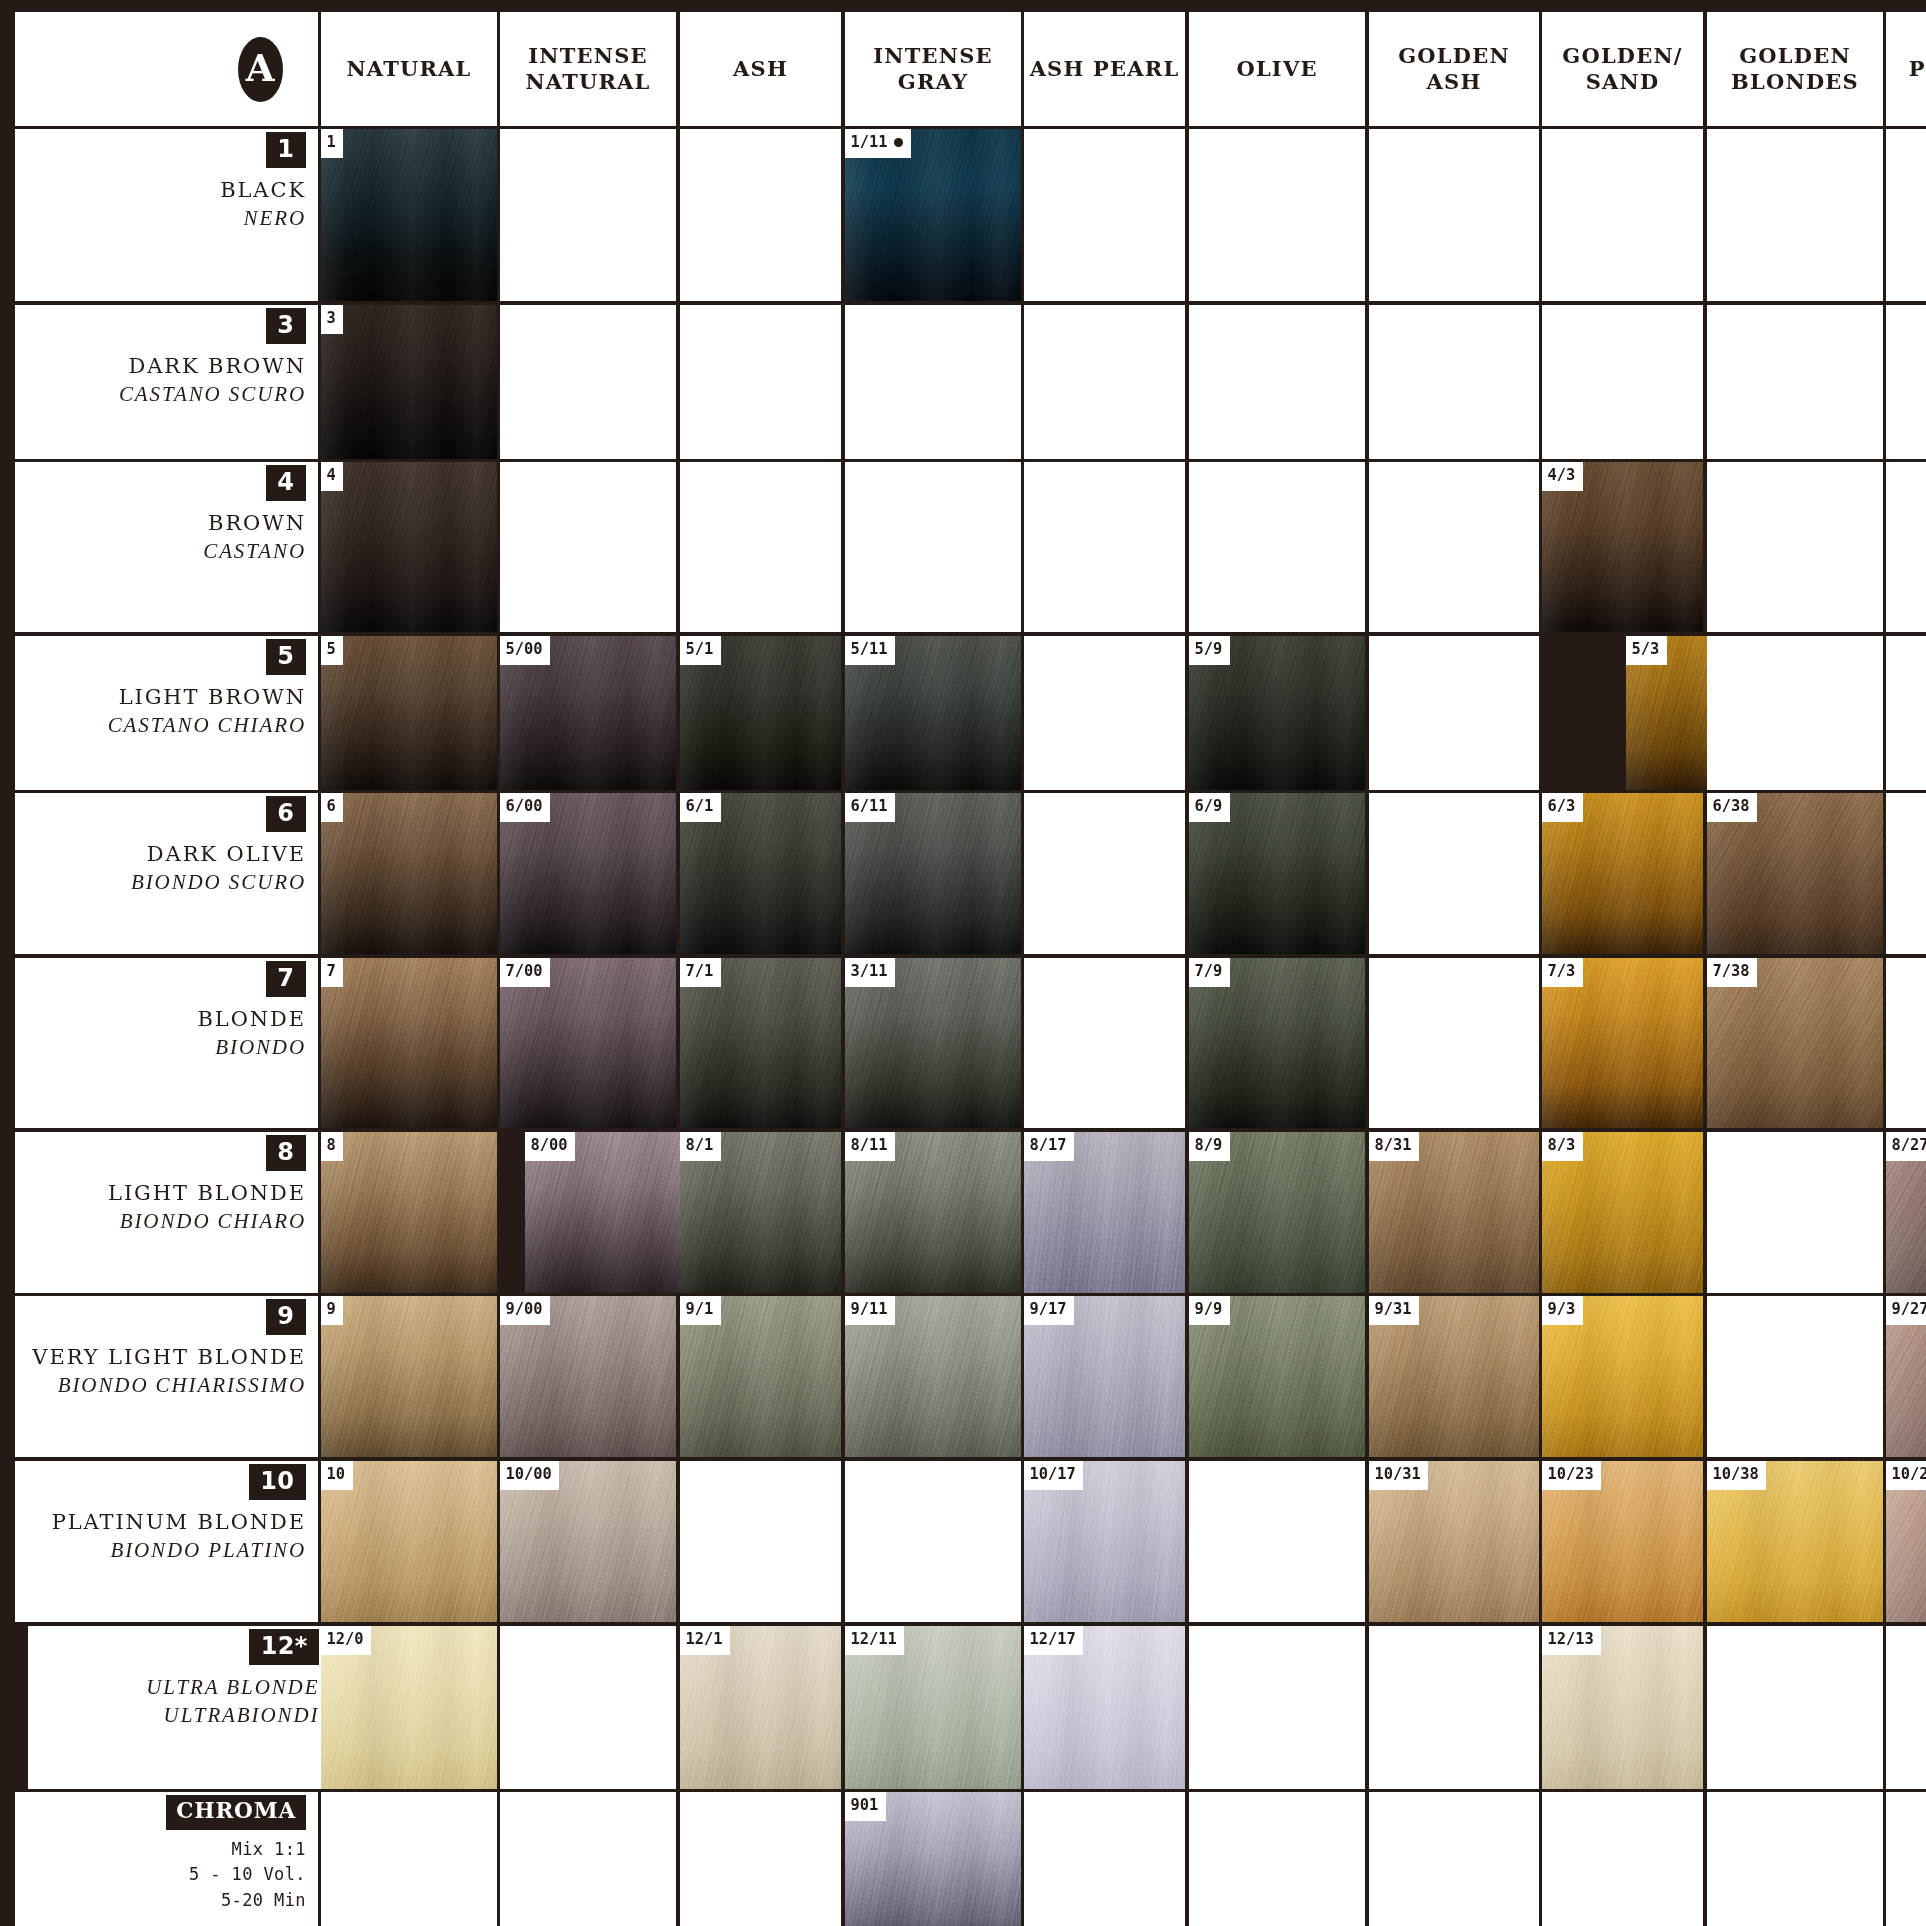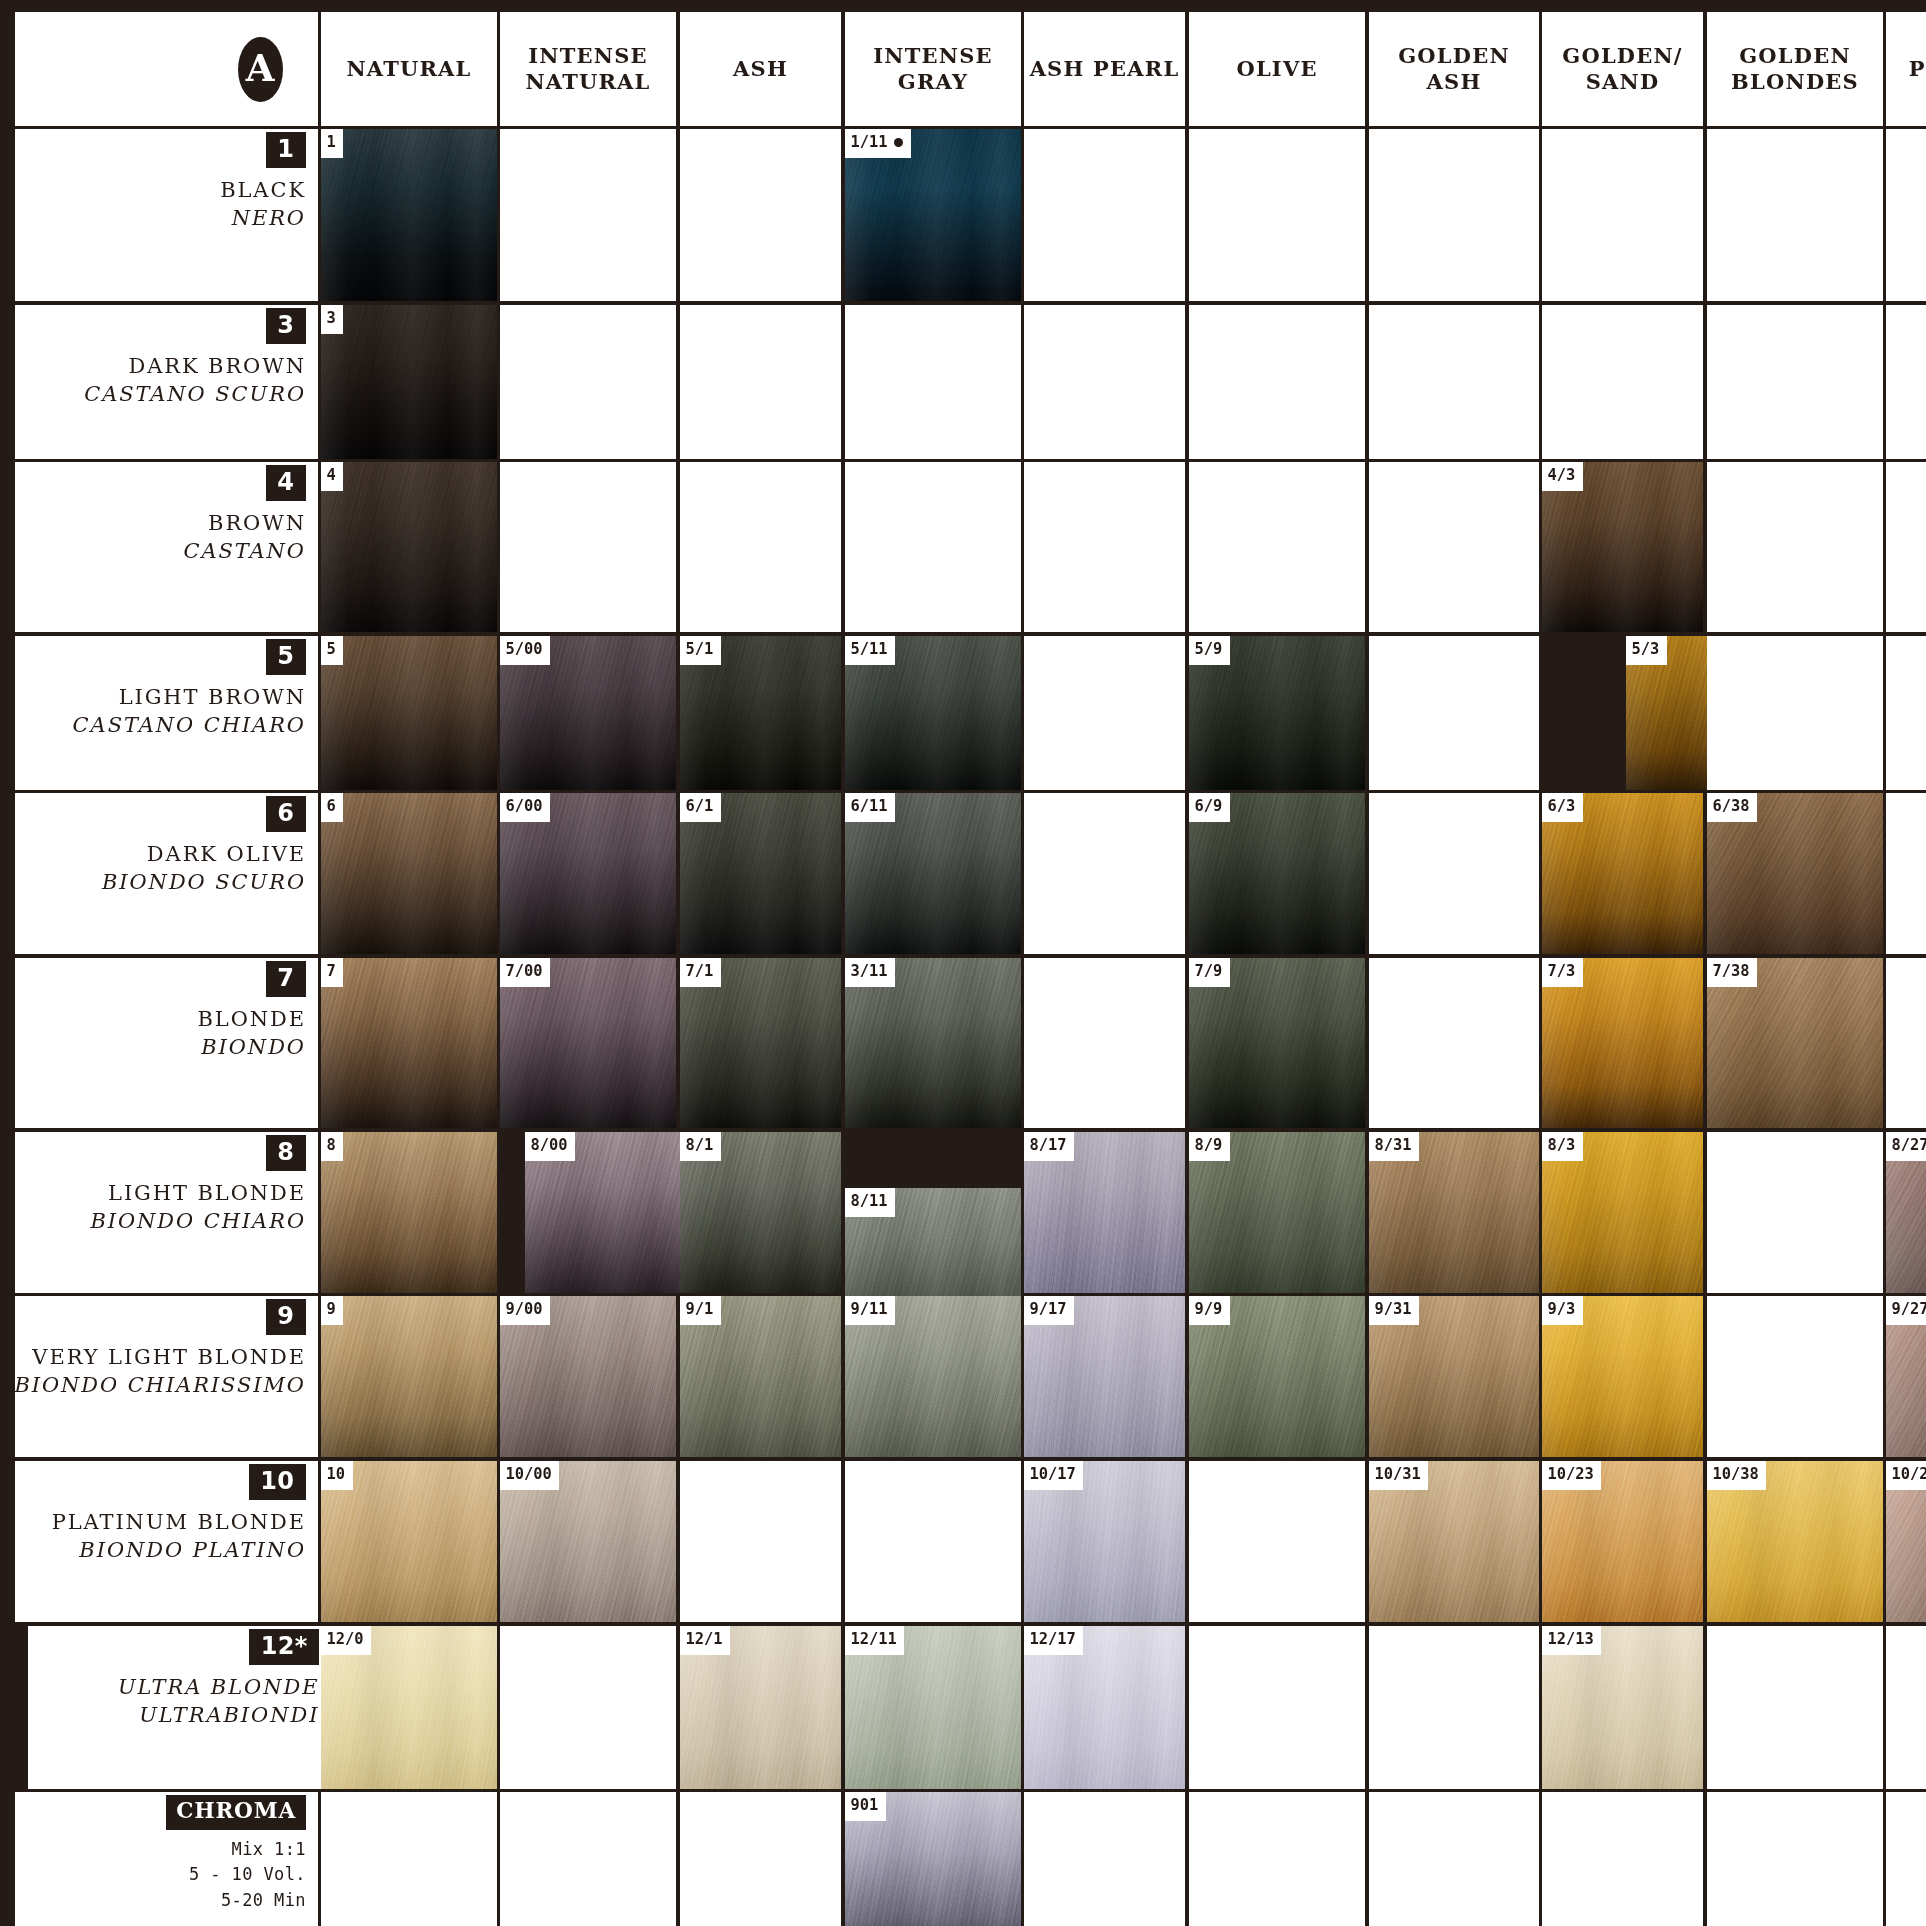--- a/index.html
+++ b/index.html
@@ -63,21 +63,21 @@
   .lvl-en, .lvl-it{
     font-family:"DejaVu Serif", serif;
     color:#241a16;
     font-size:21px;
     letter-spacing:1.9px;
     line-height:1.32;
     text-align:right;
     white-space:nowrap;
   }
   .lvl-en{ font-weight:400; margin-top:8.5px;}
-  .lvl-it{ font-style:italic; font-weight:400;}
+  .lvl-it{ font-style:italic; font-weight:400;font-family:Liberation Serif, serif;}
 
   
   .sec-badge{
     background:#241a16; color:#fff;
     font-family:"DejaVu Serif", serif; font-weight:700;
     font-size:21.6px; line-height:1;
     padding:5.4px 10px 7.7px 10px;
     letter-spacing:0.8px; white-space:nowrap;
   }
   .sec-lines{
@@ -467,21 +467,21 @@
       <div class="chip"><span>8/00</span></div>
     </div>
     <div class="abs cell" style="left:680px;top:1132px;width:161px;height:161px;" id="cell-6-2">
       <div class="swatch">
         <div class="tex" style="background: linear-gradient(rgb(120, 122, 108) 0%, rgb(98, 101, 90) 34%, rgb(59, 62, 51) 74%, rgb(27, 29, 22) 100%);"></div>
         <div class="tex" style="background: repeating-linear-gradient(104deg, rgba(255, 255, 255, 0.086) 0px, rgba(255, 255, 255, 0.086) 0.8px, rgba(0, 0, 0, 0) 0.8px, rgba(0, 0, 0, 0) 2.7px, rgba(0, 0, 0, 0.075) 2.7px, rgba(0, 0, 0, 0.075) 3.9px, rgba(255, 255, 255, 0.04) 3.9px, rgba(255, 255, 255, 0.04) 5.8px, rgba(0, 0, 0, 0.03) 5.8px, rgba(0, 0, 0, 0.03) 8.5px), repeating-linear-gradient(105deg, rgba(255, 255, 255, 0.05) 0px, rgba(255, 255, 255, 0.05) 1.9px, rgba(0, 0, 0, 0.043) 1.9px, rgba(0, 0, 0, 0.043) 5px, rgba(255, 255, 255, 0.02) 5px, rgba(255, 255, 255, 0.02) 12px, rgba(0, 0, 0, 0.02) 12px, rgba(0, 0, 0, 0.02) 21px); mix-blend-mode: overlay;"></div>
         <div class="tex" style="background: linear-gradient(90deg, rgba(255, 255, 255, 0.1) 0%, rgba(255, 255, 255, 0.016) 16%, rgba(0, 0, 0, 0.055) 30%, rgba(255, 255, 255, 0.055) 52%, rgba(0, 0, 0, 0.043) 72%, rgba(255, 255, 255, 0.05) 88%, rgba(0, 0, 0, 0.04) 100%);"></div>
       </div>
       <div class="chip"><span>8/1</span></div>
     </div>
-    <div class="abs cell" style="left:845px;top:1188px;width:176px;height:161px;" id="cell-6-3">
+    <div class="abs cell" style="left:845px;top:1132px;width:176px;height:161px;" id="cell-6-3">
       <div class="swatch">
         <div class="tex" style="background: linear-gradient(rgb(139, 143, 133) 0%, rgb(117, 122, 112) 34%, rgb(74, 79, 69) 74%, rgb(36, 40, 31) 100%);"></div>
         <div class="tex" style="background: repeating-linear-gradient(104deg, rgba(255, 255, 255, 0.086) 0px, rgba(255, 255, 255, 0.086) 0.8px, rgba(0, 0, 0, 0) 0.8px, rgba(0, 0, 0, 0) 2.7px, rgba(0, 0, 0, 0.075) 2.7px, rgba(0, 0, 0, 0.075) 3.9px, rgba(255, 255, 255, 0.04) 3.9px, rgba(255, 255, 255, 0.04) 5.8px, rgba(0, 0, 0, 0.03) 5.8px, rgba(0, 0, 0, 0.03) 8.5px), repeating-linear-gradient(105deg, rgba(255, 255, 255, 0.05) 0px, rgba(255, 255, 255, 0.05) 1.9px, rgba(0, 0, 0, 0.043) 1.9px, rgba(0, 0, 0, 0.043) 5px, rgba(255, 255, 255, 0.02) 5px, rgba(255, 255, 255, 0.02) 12px, rgba(0, 0, 0, 0.02) 12px, rgba(0, 0, 0, 0.02) 21px); mix-blend-mode: overlay;"></div>
         <div class="tex" style="background: linear-gradient(90deg, rgba(255, 255, 255, 0.1) 0%, rgba(255, 255, 255, 0.016) 16%, rgba(0, 0, 0, 0.055) 30%, rgba(255, 255, 255, 0.055) 52%, rgba(0, 0, 0, 0.043) 72%, rgba(255, 255, 255, 0.05) 88%, rgba(0, 0, 0, 0.04) 100%);"></div>
       </div>
       <div class="chip"><span>8/11</span></div>
     </div>
     <div class="abs cell" style="left:1024px;top:1132px;width:161px;height:161px;" id="cell-6-4">
       <div class="swatch">
         <div class="tex" style="background: linear-gradient(rgb(185, 179, 192) 0%, rgb(169, 163, 179) 34%, rgb(142, 136, 160) 74%, rgb(122, 118, 144) 100%);"></div>

